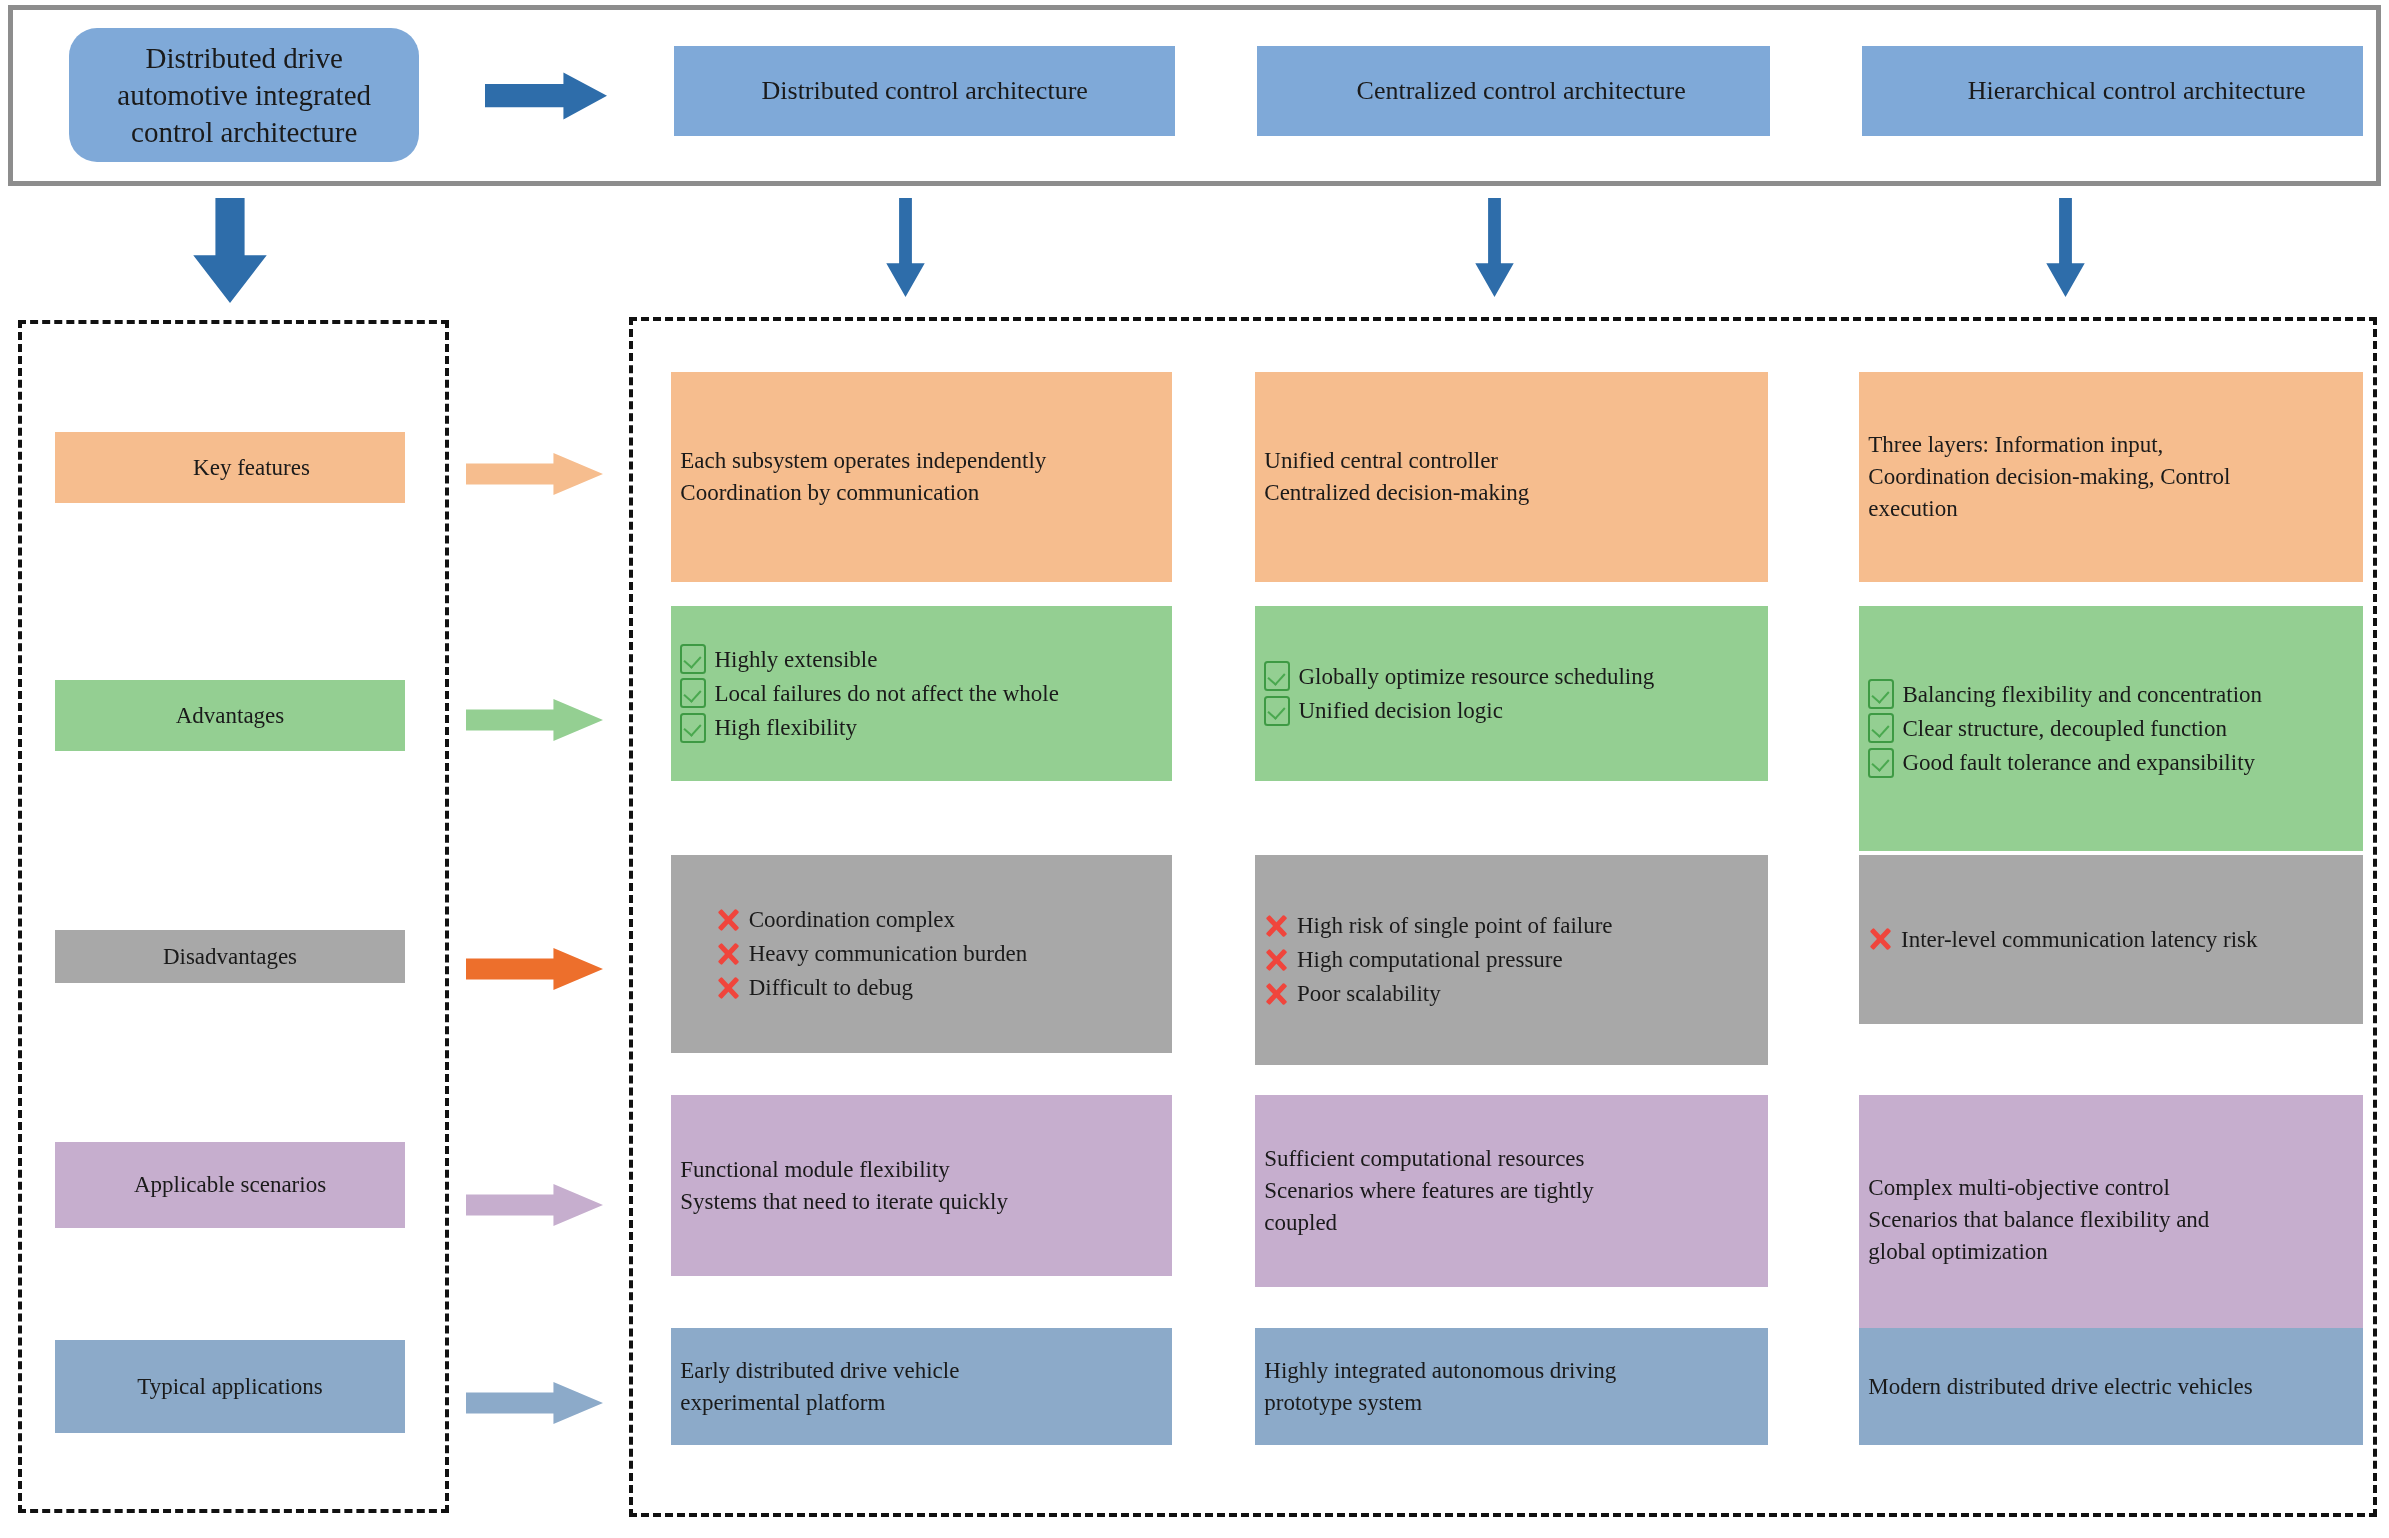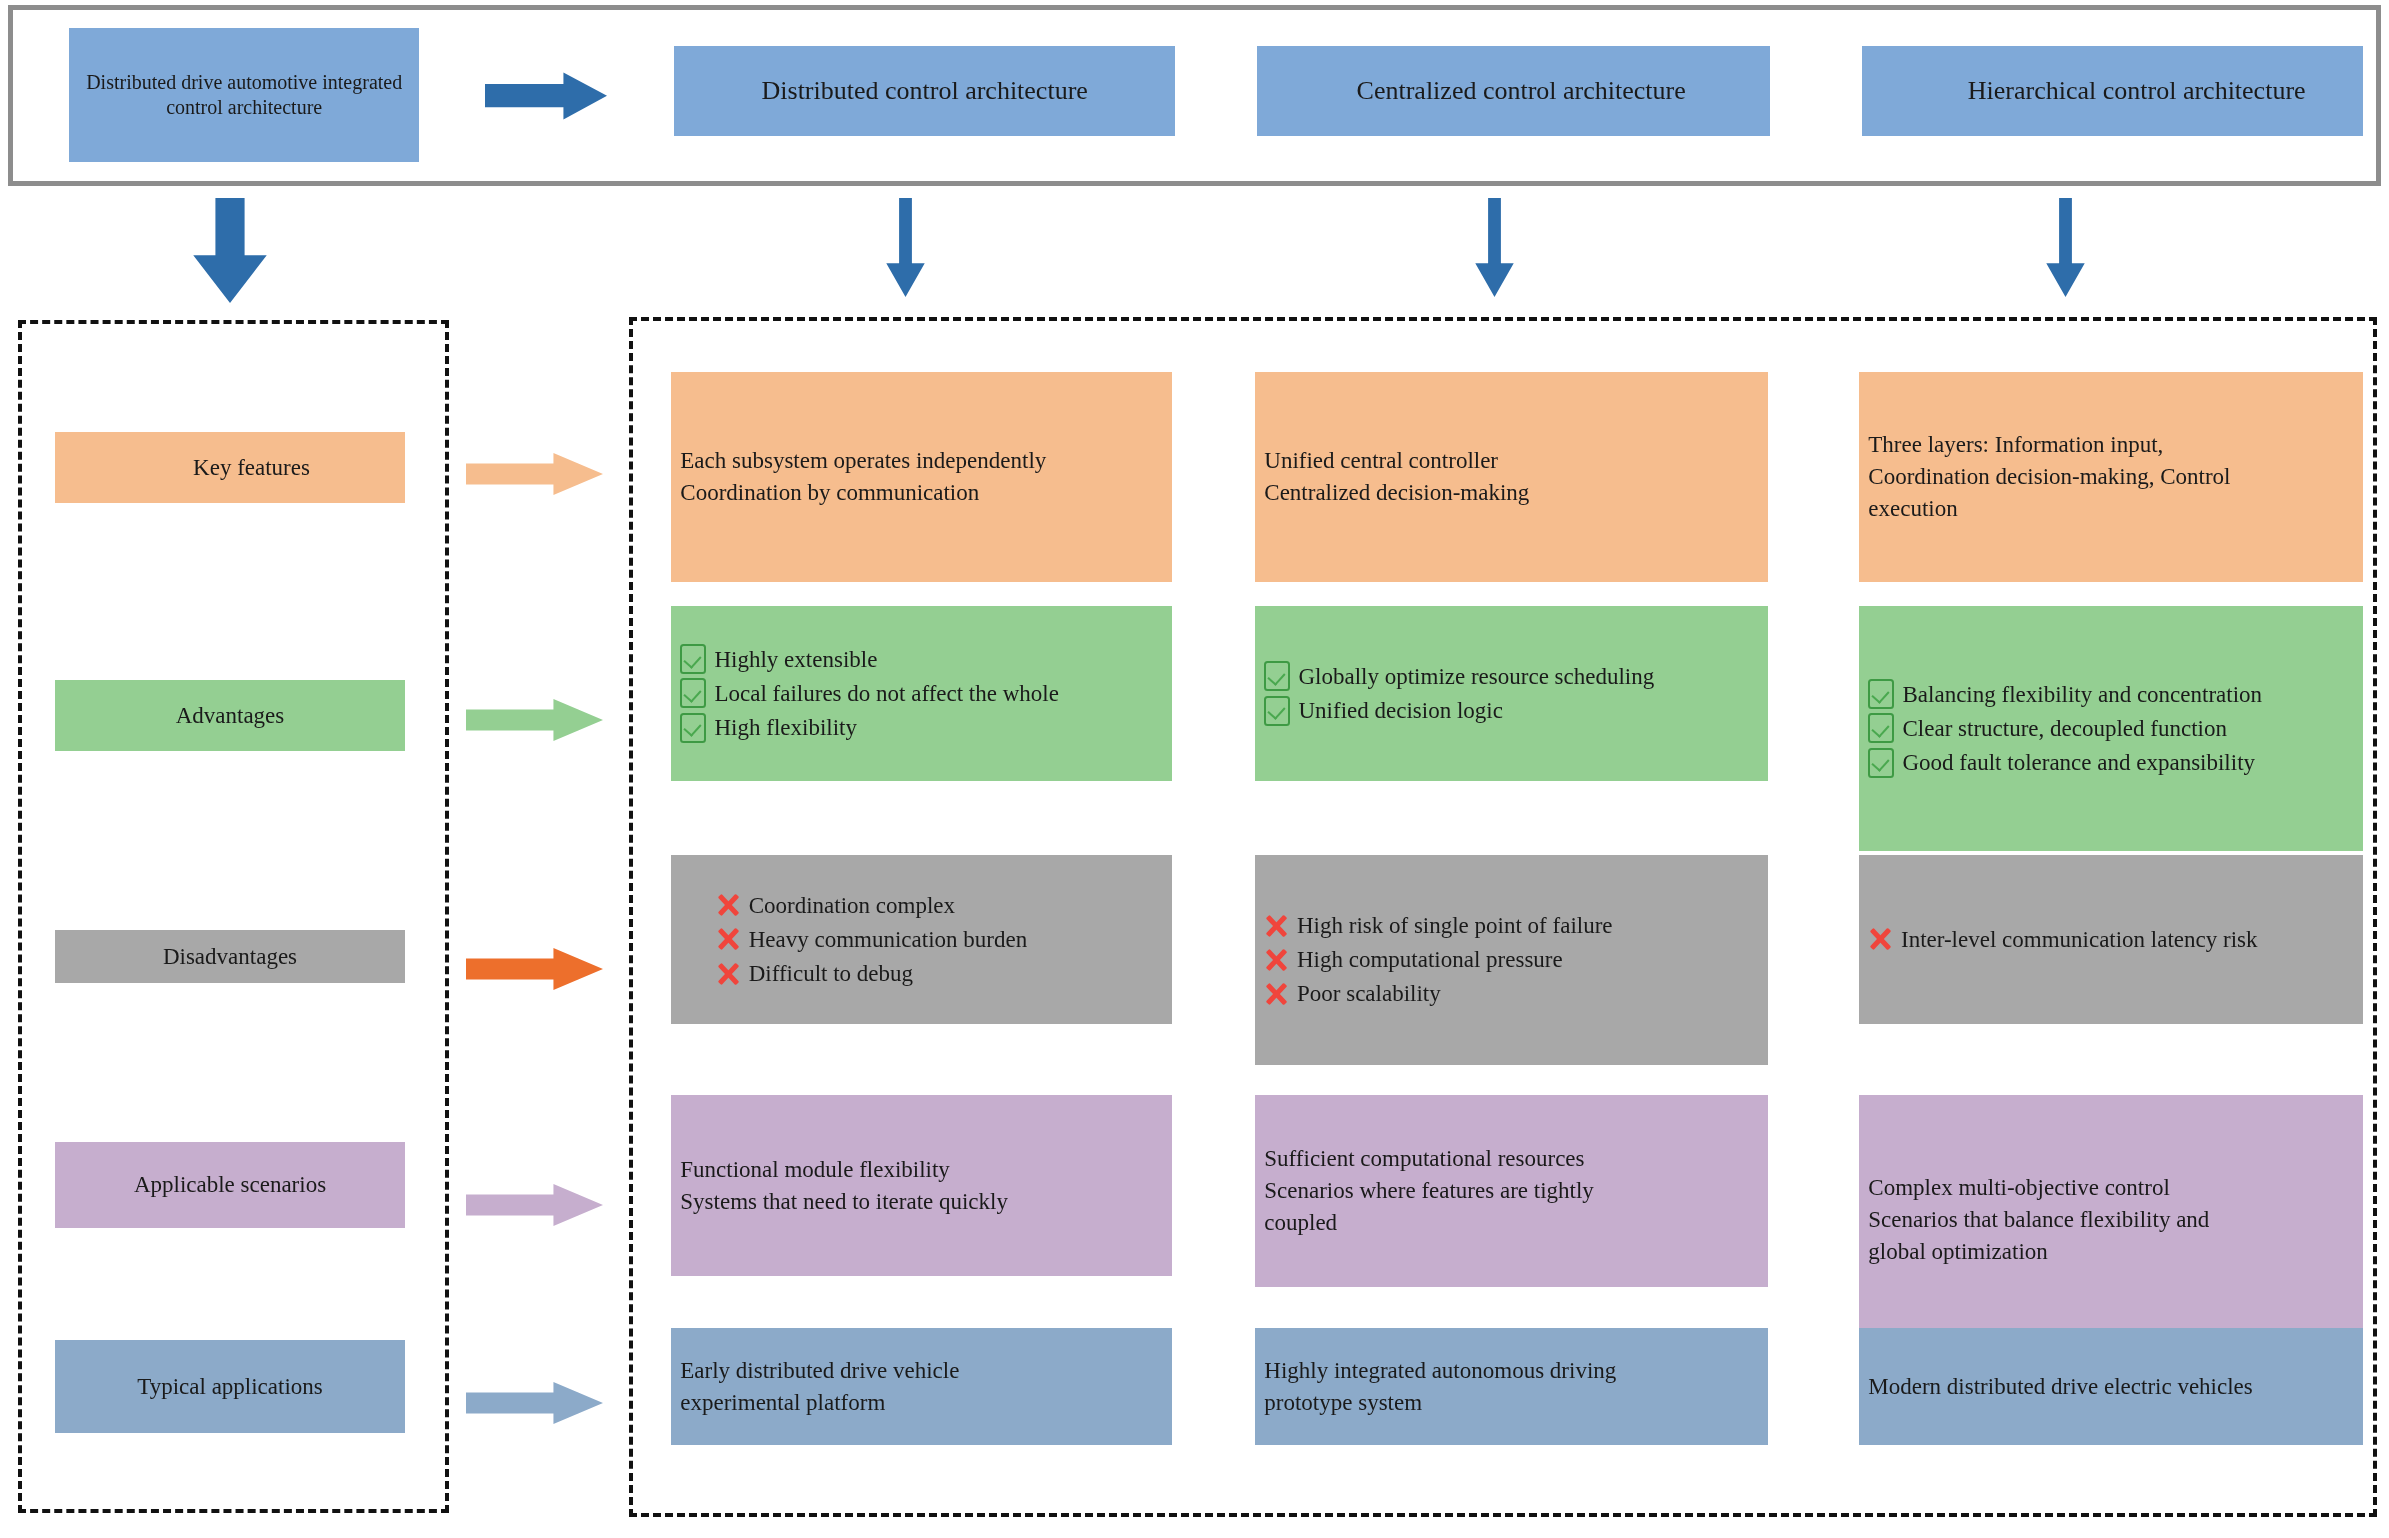--- a/index.html
+++ b/index.html
@@ -5,21 +5,21 @@
   html,body{margin:0;padding:0;background:#ffffff;}
   body{width:2389px;height:1539px;position:relative;
        font-family:"Liberation Serif","DejaVu Serif",serif;color:#1a1a1a;}
   .abs{position:absolute;box-sizing:border-box;}
 
   
   #top-frame{left:8.2px;top:4.7px;width:2373px;height:181px;border:5.2px solid #8d8d8d;background:#fff;}
 
   .blue-box{background:#7fa9d8;display:flex;align-items:center;justify-content:center;
             text-align:center;line-height:1.28;}
-  #title-box{left:64px;top:23px;width:350px;height:134px;font-size:20px;padding:0 10.5px;}
+  #title-box{left:64px;top:23px;width:350px;height:134px;font-size:29px;padding:0 10.5px;border-radius:28px;}
   .top-arch{top:36px;height:90px;font-size:26px;}
   #arch-0{left:669px;width:501px;}
   #arch-1{left:1252px;width:513px;padding-left:15px;}
   #arch-2{left:1857px;width:501px;padding-left:48px;}
 
   
   #big-right-arrow{left:472px;top:61px;width:122px;height:50px;}
 
   
   .down-arrow{top:198px;width:41px;height:99px;}
@@ -62,21 +62,21 @@
   .r0{top:372px;height:210px;background:#f6bd8e;}
   .r1{top:606px;background:#94cf92;}
   .r2{top:855px;background:#a8a8a8;}
   .r3{top:1095px;background:#c6aece;}
   .r4{top:1328px;height:117px;background:#8caac9;}
 
   
   #cell-1-0{height:175px;}
   #cell-1-1{height:175px;}
   #cell-1-2{height:245px;}
-  #cell-2-0{height:169px;padding-left:45px;}
+  #cell-2-0{height:198px;padding-left:45px;}
   #cell-2-1{height:210px;}
   #cell-2-2{height:169px;}
   #cell-3-0{height:181px;}
   #cell-3-1{height:192px;}
   #cell-3-2{height:250px;}
 
   
   .blist{display:flex;flex-direction:column;gap:2.3px;}
   .bitem{display:flex;align-items:center;gap:8.2px;}
 

